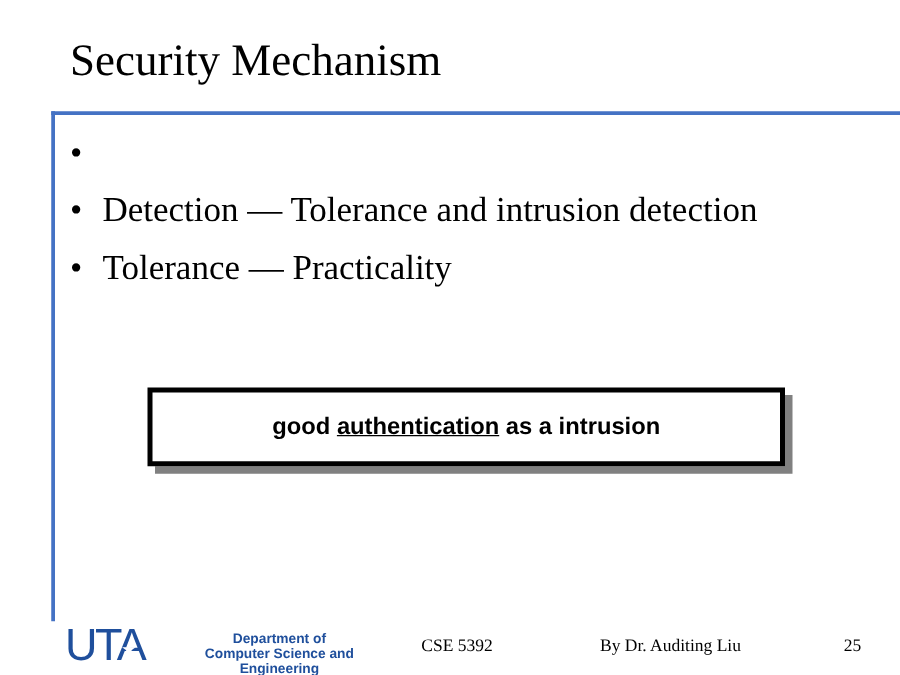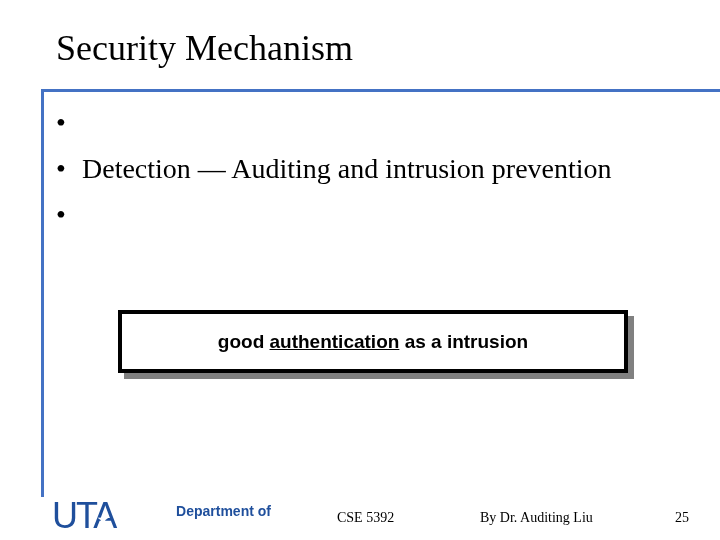--- a/index.html
+++ b/index.html
@@ -48,21 +48,21 @@
       font-size: 36px; line-height: 32px; color: #1f4f9c; letter-spacing: -2px;
       position: relative;
     }
     .logo-star {
       position: absolute; right: 6px; top: 12px; color: #fff; font-size: 14px;
       line-height: 14px; letter-spacing: 0;
     }
     .dept {
       position: absolute; left: 137px; top: 505px; width: 173px;
       font-family: "Liberation Sans", sans-serif; font-weight: bold;
-      font-size: 14px; line-height: 12px; color: #1f4f9c; text-align: center;
+      font-size: 11px; line-height: 12px; color: #1f4f9c; text-align: center;
     }
     .footer {
       position: absolute; top: 509px; font-size: 14px; line-height: 18px; white-space: nowrap;
     }
     .f-course { left: 337px; }
     .f-author { left: 480px; }
     .f-page { left: 675px; font-family: Liberation Serif, serif; }
   </style>
 </head>
 <body>
@@ -70,34 +70,36 @@
 <div class="title">Security Mechanism</div>
 <div class="rule-top"></div>
 <div class="rule-left"></div>
 
 <ul class="bullets">
   <li>
     <span class="dot">•</span>
   </li>
   <li>
     <span class="dot">•</span>
-    <span>Detection — Auditing and intrusion prevention</span>
+    <span>Detection — Tolerance and intrusion detection</span>
   </li>
   <li>
     <span class="dot">•</span>
+    <span>Tolerance — Practicality</span>
   </li>
 </ul>
 
 <div class="callout-shadow"></div>
 <div class="callout">
   <div><span>good </span><u>authentication</u><span> as a intrusion</span></div>
 </div>
 
 <div class="logo">
   <span class="logo-uta"><span>UTA</span><span class="logo-star">★</span></span>
 </div>
 <div class="dept">
   <div>Department of</div>
+  <div>Computer Science and Engineering</div>
 </div>
 
 <div class="footer f-course">CSE 5392</div>
 <div class="footer f-author">By Dr. Auditing Liu</div>
 <div class="footer f-page">25</div>
 
 </body></html>

